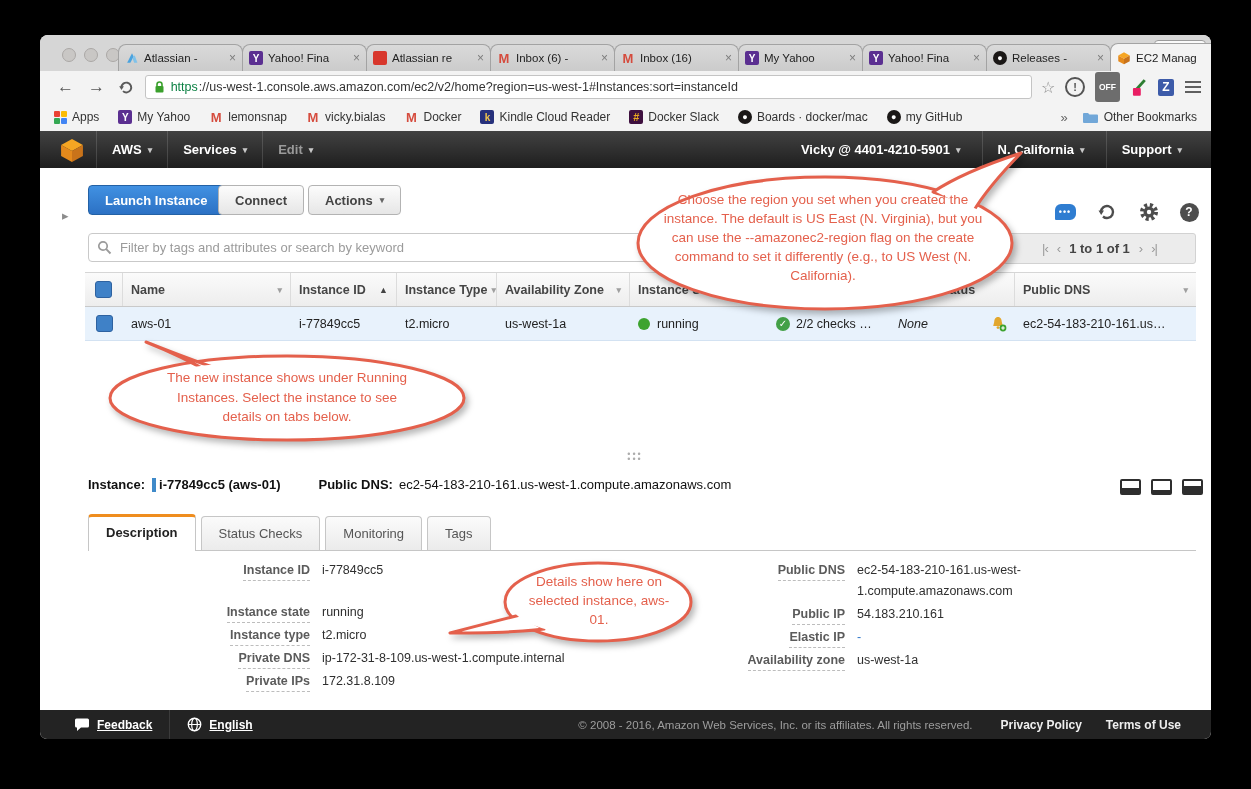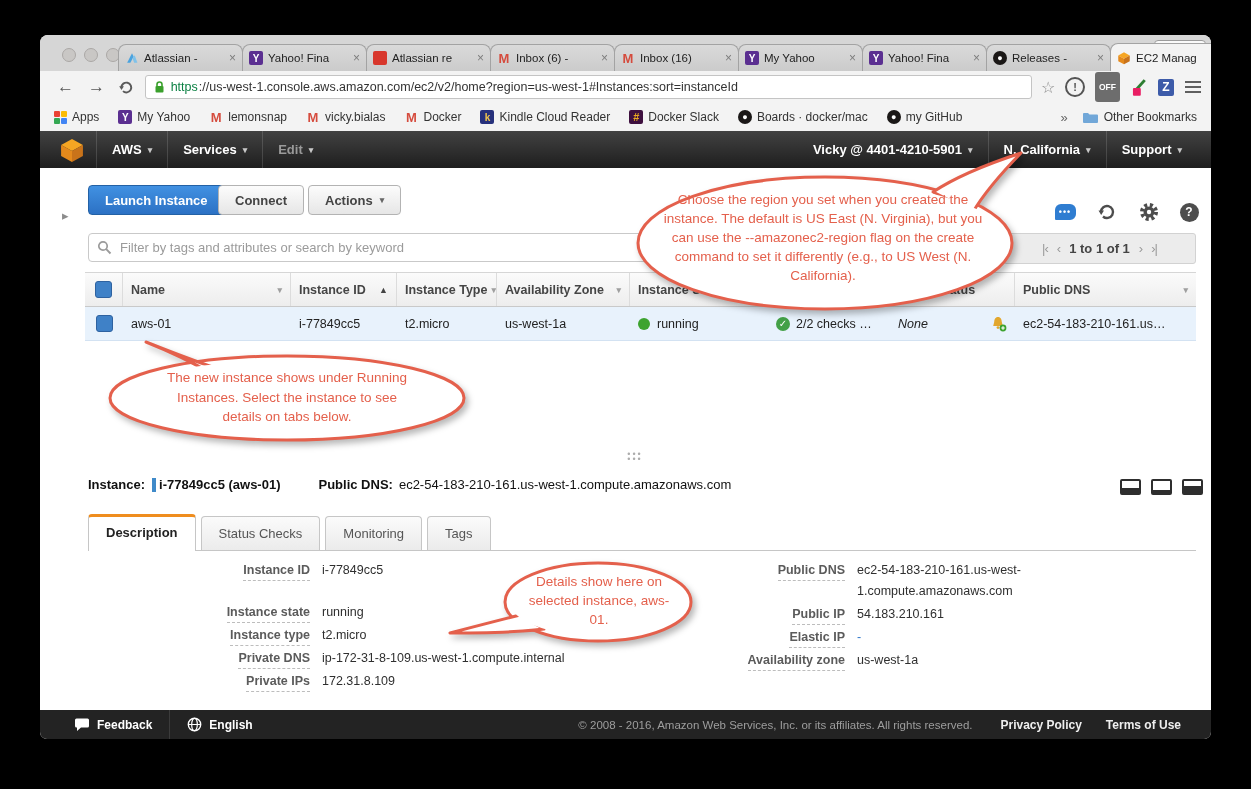--- a/index.html
+++ b/index.html
@@ -61,21 +61,21 @@
   .chev{color:#666;font-size:13px;margin-right:14px;}
   
   .awsnav{position:absolute;top:96px;left:0;right:0;height:37px;
           background:linear-gradient(#424242,#1e1e1e);display:flex;align-items:center;
           color:#fff;font-size:13px;}
   .cube{margin:0 12px 0 20px;}
   .navitem{padding:0 15px;font-weight:bold;display:flex;align-items:center;height:37px;
            border-left:1px solid rgba(255,255,255,.14);}
   .navitem .caret{font-size:9px;color:#c9c9c9;margin-left:6px;}
   .navitem.dim{color:#9a9a9a;}
-  .navright{margin-left:auto;display:flex;align-items:flex-end;padding-right:14px;}
+  .navright{margin-left:auto;display:flex;align-items:flex-end;padding-right:14px;gap:6px;}
   
   .content{position:absolute;top:133px;left:0;width:1171px;height:542px;background:#fff;}
   .btn{height:30px;border-radius:4px;font-size:13px;font-weight:bold;display:flex;
        align-items:center;padding:0 16px;box-sizing:border-box;}
   .btn-launch{position:absolute;left:48px;top:17px;color:#fff;
               background:linear-gradient(#4191e2,#2c71c4);border:1px solid #2361a5;}
   .btn-grey{color:#444;background:linear-gradient(#fcfcfc,#e6e6e6);border:1px solid #b3b3b3;}
   .btn-connect{position:absolute;left:178px;top:17px;}
   .btn-actions{position:absolute;left:268px;top:17px;}
   .btn .caret{font-size:9px;color:#666;margin-left:7px;}
@@ -160,21 +160,21 @@
   .dval{margin-left:12px;color:#2f2f2f;}
   .dval.wrap{width:205px;}
   .link{color:#2f76c8;}
   
   .bubble-svg{position:absolute;filter:drop-shadow(3px 4px 3px rgba(0,0,0,.28));z-index:60;}
   .bubble-text{position:absolute;z-index:61;color:#e4604c;text-align:center;font-size:13.5px;}
   
   .footer{position:absolute;left:0;bottom:0;width:1171px;height:29px;background:#232323;
           display:flex;align-items:center;font-size:12px;color:#fff;}
   .fsep{width:1px;height:29px;background:#3b3b3b;margin:0 17px;}
-  .fitem{display:flex;align-items:center;gap:7px;font-weight:bold;}
+  .fitem{display:flex;align-items:center;gap:7px;font-weight:bold;text-decoration:underline;}
   .copyright{margin-left:auto;color:#9d9d9d;font-size:11.5px;}
   .flink{color:#eee;font-weight:bold;}
 </style>
 </head>
 <body>
 
 <div id="window">
 
   <div class="tabstrip">
     <span class="light" style="left:22px"></span>

